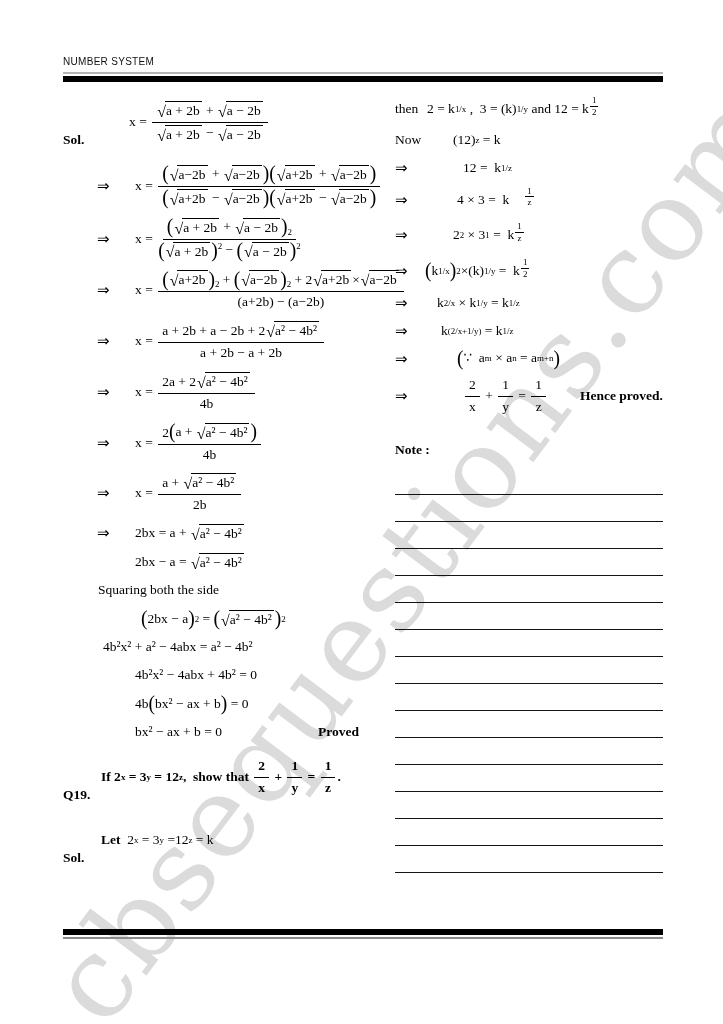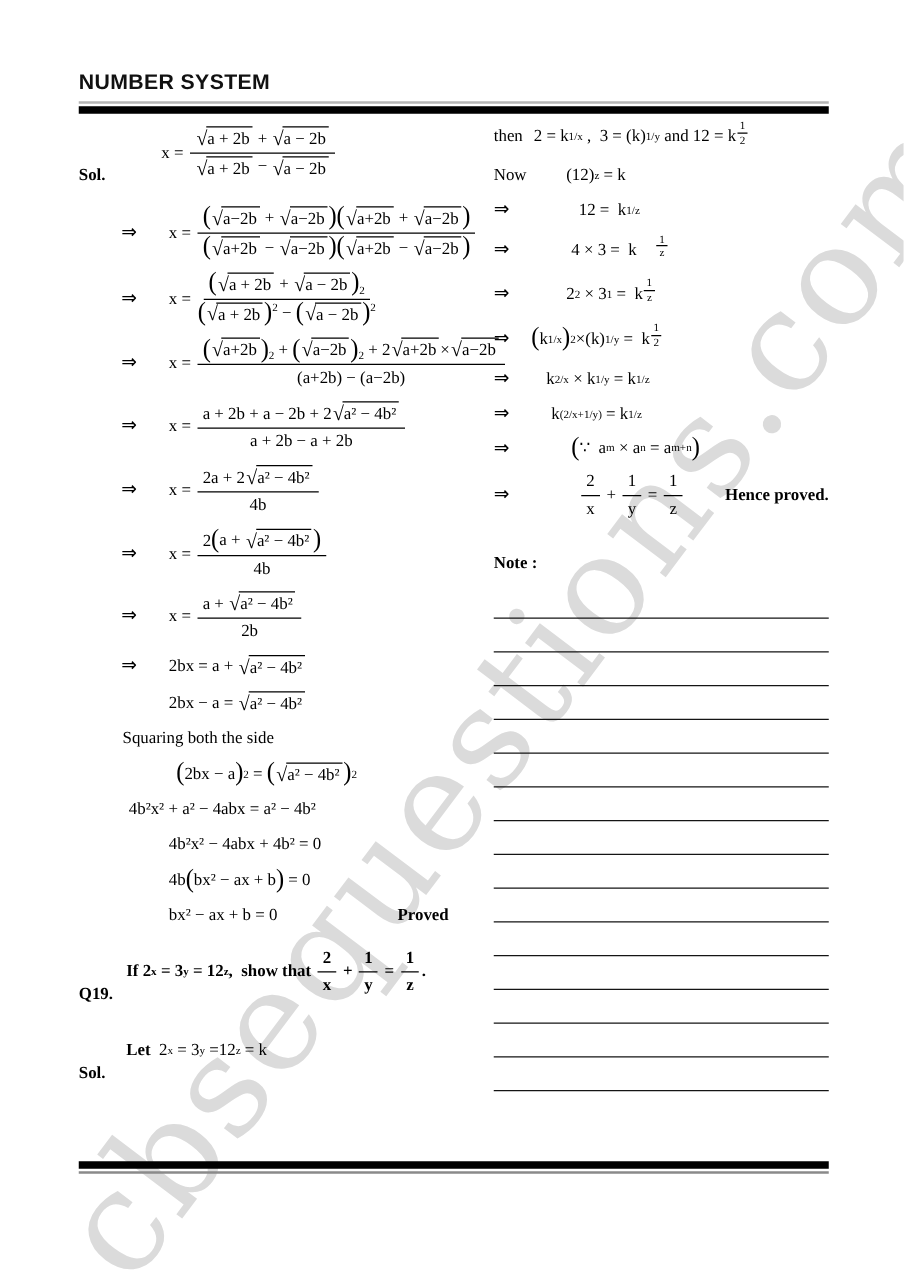--- a/index.html
+++ b/index.html
@@ -5,21 +5,21 @@
   html,body{margin:0;padding:0;background:#fff;}
   .page{position:relative;width:723px;height:1024px;background:#fff;overflow:hidden;
         font-family:"Liberation Serif",serif;color:#000;}
   .watermark{position:absolute;left:22px;top:968px;transform-origin:0 0;
              transform:rotate(-53deg);font-family:"DejaVu Serif",serif;
              font-size:112px;letter-spacing:3px;color:#dbdbdb;white-space:nowrap;
              z-index:0;user-select:none;}
   .layer{position:absolute;z-index:1;}
   
   .header{left:63px;right:60px;top:56px;}
-  .title{font-family:"Liberation Sans",sans-serif;font-weight:bold;font-size:17px;
+  .title{font-family:"Liberation Sans",sans-serif;font-weight:normal;font-size:10px;
          color:#111;letter-spacing:.3px;}
   .rule-thin{height:2px;background:#b5b5b5;margin-top:5px;}
   .rule-thick{height:6px;background:#000;margin-top:2px;}
   
   .footer{left:63px;right:60px;top:929px;}
   .f-thick{height:6px;background:#000;}
   .f-thin{height:2px;background:#8a8a8a;margin-top:2px;}
   
   .content{left:63px;top:96px;width:600px;display:flex;font-size:13.5px;}
   .col-left{width:332px;flex:none;}

